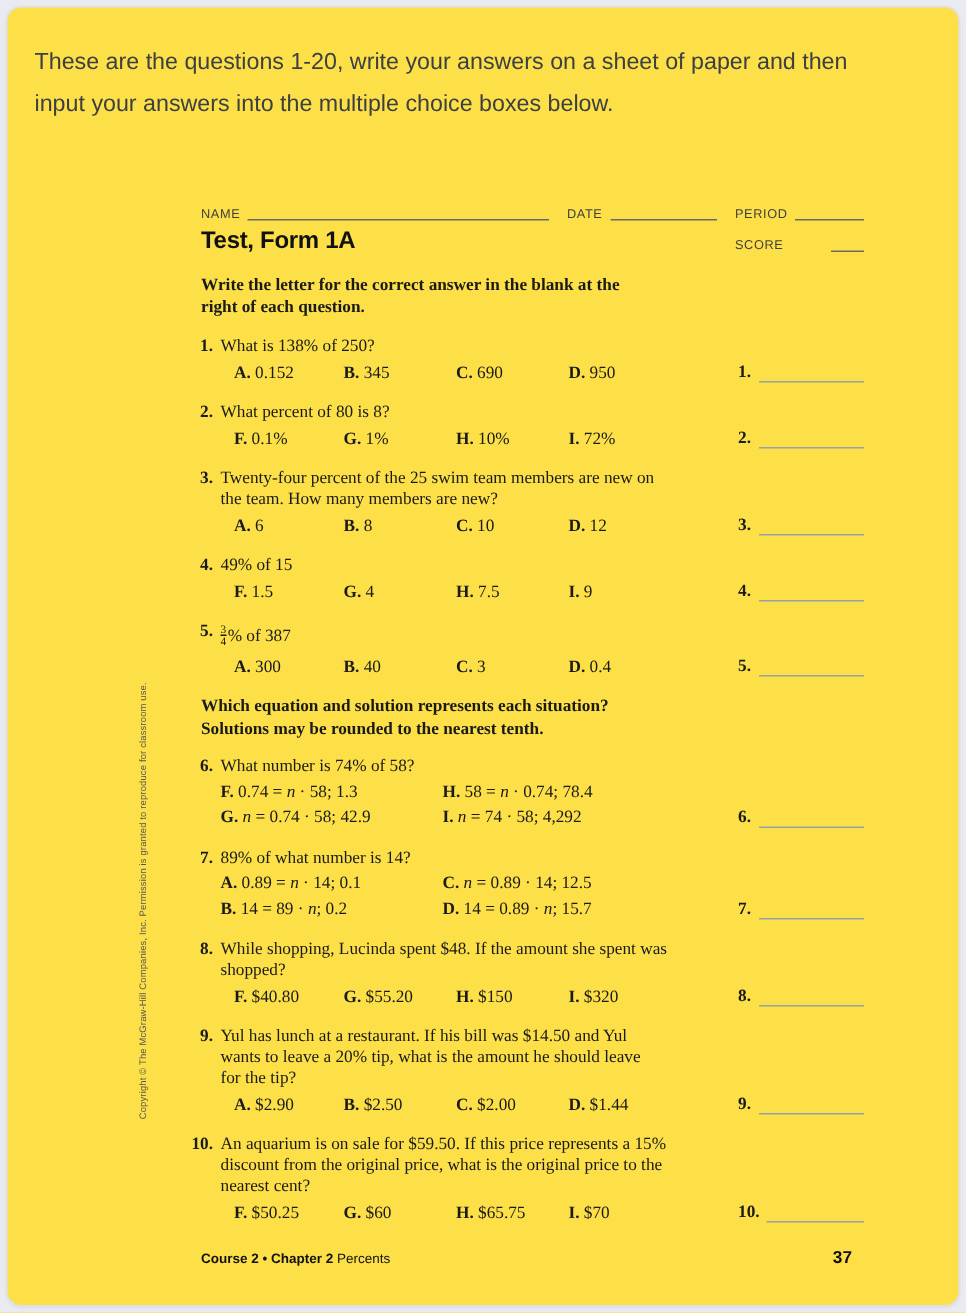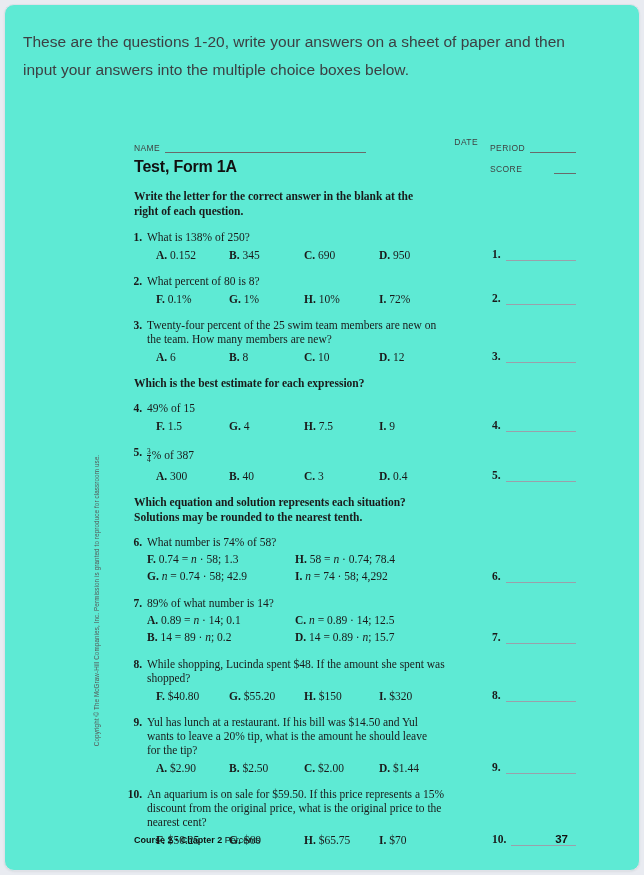--- a/index.html
+++ b/index.html
@@ -5,21 +5,21 @@
   * { margin:0; padding:0; box-sizing:border-box; }
   html,body { width:644px; height:875px; }
   body {
     background:#e9ebf1;
     font-family:"Liberation Sans", sans-serif;
     position:relative;
     overflow:hidden;
   }
   .card {
     position:absolute; inset:4px;
-    background:#5eead4;
+    background:#fde047;
     border:1px solid #dfe1e8;
     border-radius:10px;
     box-shadow:0 1px 2px rgba(60,64,67,0.08);
     overflow:hidden;
   }
   .intro {
     padding:23px 18px 0 18px;
     font-size:15.5px;
     line-height:28px;
     color:#3c4043;
@@ -32,21 +32,21 @@
     color:#1a1a1a;
   }
   .hdr-row { display:flex; align-items:flex-end; gap:12px; }
   .hdr-field { display:flex; align-items:flex-end; gap:5px; }
   .hdr-label {
     font-size:8.5px; letter-spacing:0.4px; color:#3f3f3f;
     font-family:"Liberation Sans", sans-serif;
   }
   .hdr-line { border-bottom:1px solid #6a6a6a; height:9px; }
   .f-name { flex:1; } .f-name .hdr-line { flex:1; }
-  .f-date { width:100px;flex-direction:column; } .f-date .hdr-line { flex:1; }
+  .f-date { width:100px; } .f-date .hdr-line { flex:1; }
   .f-period { width:86px; } .f-period .hdr-line { flex:1; }
   .f-score { width:86px; margin-top:6px;gap:32px; } .f-score .hdr-line { flex:1; }
   .title-row { display:flex; justify-content:space-between; align-items:flex-start; margin-top:5px; }
   .paper-title {
     font-size:16px; font-weight:bold; letter-spacing:-0.2px; color:#111;
     font-family:"Liberation Sans", sans-serif;
   }
   .directions {
     margin-top:13px;
     font-family:"Liberation Serif", serif;
@@ -200,23 +200,20 @@
               <div class="choice"><b>B.</b> 8</div>
               <div class="choice"><b>C.</b> 10</div>
               <div class="choice"><b>D.</b> 12</div>
             </div>
           </div>
           <div class="q-answer">
             <span>3.</span>
             <span class="ans-line"></span>
           </div>
         </div>
-        <div class="section-heading">
-          <div>Which is the best estimate for each expression?</div>
-        </div>
         <div class="q-block">
           <div class="q-num">4.</div>
           <div class="q-content">
             <div class="q-line">49% of 15</div>
             <div class="choices row">
               <div class="choice"><b>F.</b> 1.5</div>
               <div class="choice"><b>G.</b> 4</div>
               <div class="choice"><b>H.</b> 7.5</div>
               <div class="choice"><b>I.</b> 9</div>
             </div>

